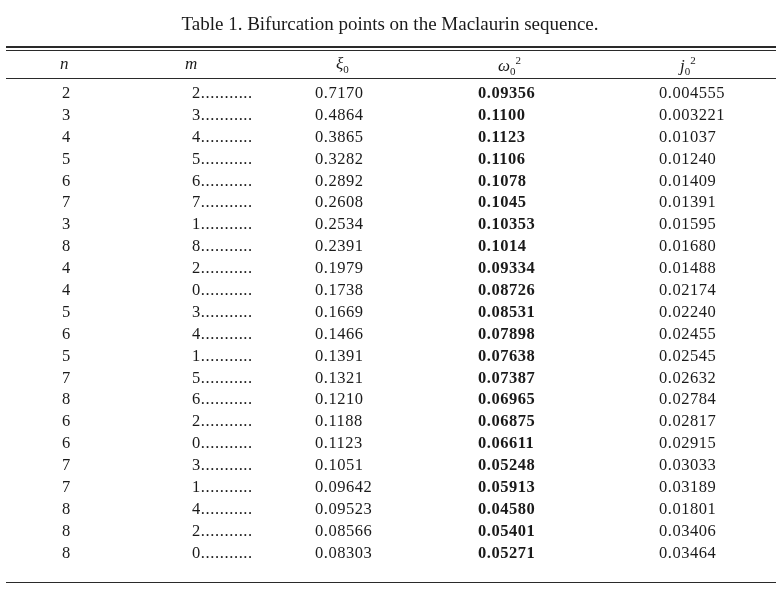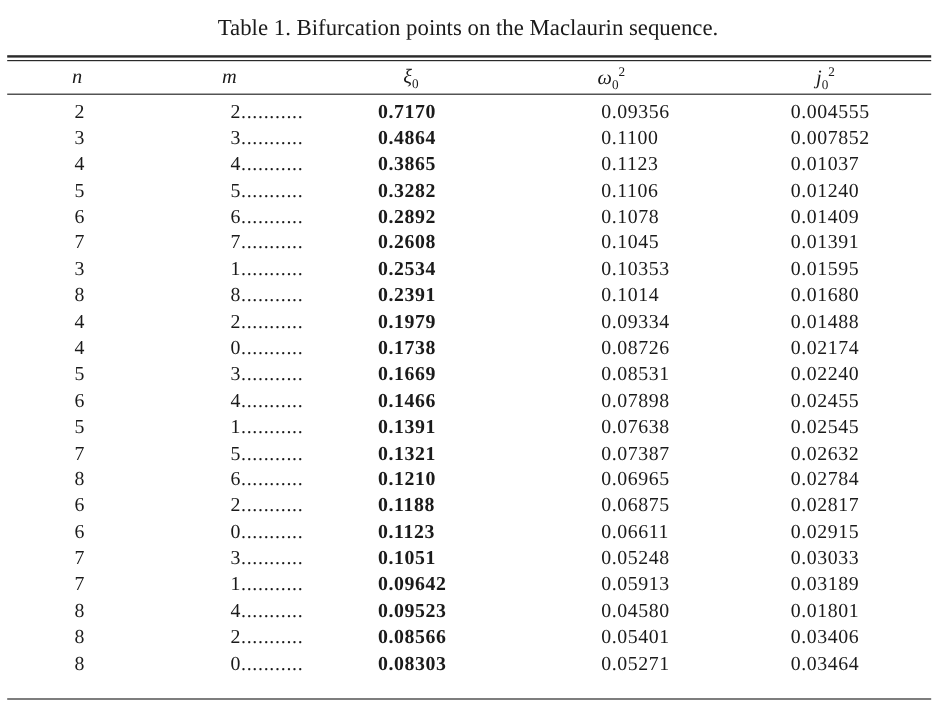--- a/index.html
+++ b/index.html
@@ -21,22 +21,22 @@
   .h-xi { left: 336px; }
   .h-om { left: 498px; text-align: center; }
   .h-j { left: 680px; }
   sub, sup { font-size: 11px; font-style: normal; }
   .rows { position: absolute; top: 83px; left: 0; width: 780px;
     font-family: "Liberation Serif", serif; font-size: 16.5px; }
   .row { position: relative; height: 21.9px; }
   .row span { position: absolute; top: 0; white-space: pre; }
   .c-n { left: 62px; }
   .c-m { left: 192px; letter-spacing: 0.6px; }
-  .c-xi { left: 315px; letter-spacing: 0.5px; font-weight: bold; }
-  .c-om { left: 501px; letter-spacing: 0.5px; }
+  .c-xi { left: 315px; letter-spacing: 0.5px; }
+  .c-om { left: 478px; letter-spacing: 0.5px; font-weight: bold; }
   .c-j { left: 659px; letter-spacing: 0.5px; }
 </style>
 </head>
 <body>
 
 <div class="page">
   <div class="caption">Table 1.   Bifurcation points on the Maclaurin sequence.</div>
   <div class="rule-double-1"></div>
   <div class="rule-double-2"></div>
 
@@ -55,21 +55,21 @@
         <span class="c-m">2...........</span>
         <span class="c-xi">0.7170</span>
         <span class="c-om">0.09356</span>
         <span class="c-j">0.004555</span>
       </div>
       <div class="row">
         <span class="c-n">3</span>
         <span class="c-m">3...........</span>
         <span class="c-xi">0.4864</span>
         <span class="c-om">0.1100</span>
-        <span class="c-j">0.007852</span>
+        <span class="c-j">0.003221</span>
       </div>
       <div class="row">
         <span class="c-n">4</span>
         <span class="c-m">4...........</span>
         <span class="c-xi">0.3865</span>
         <span class="c-om">0.1123</span>
         <span class="c-j">0.01037</span>
       </div>
       <div class="row">
         <span class="c-n">5</span>

